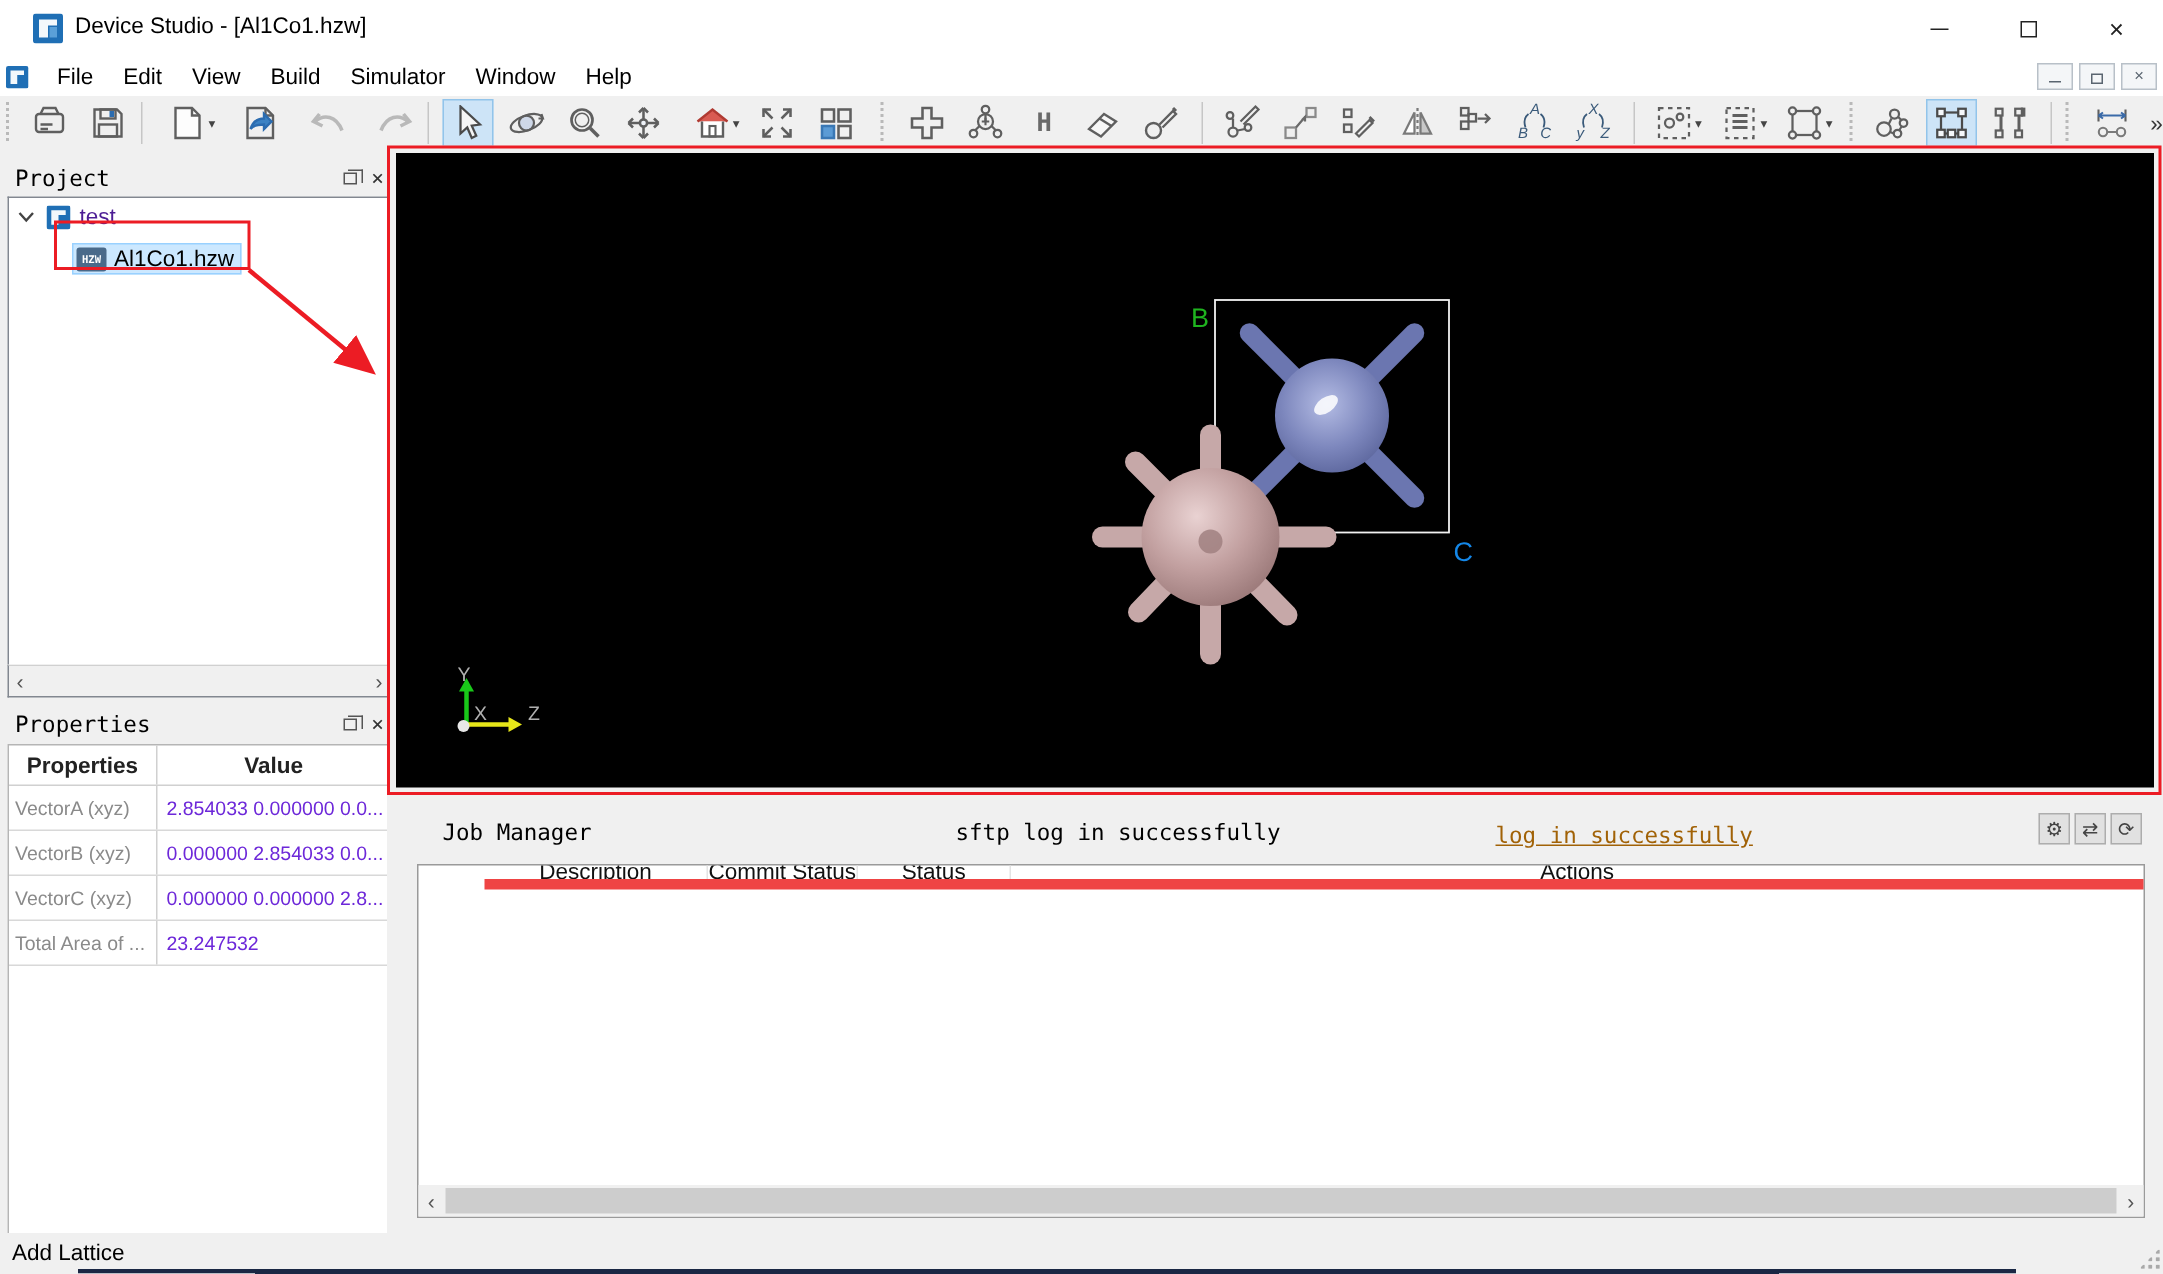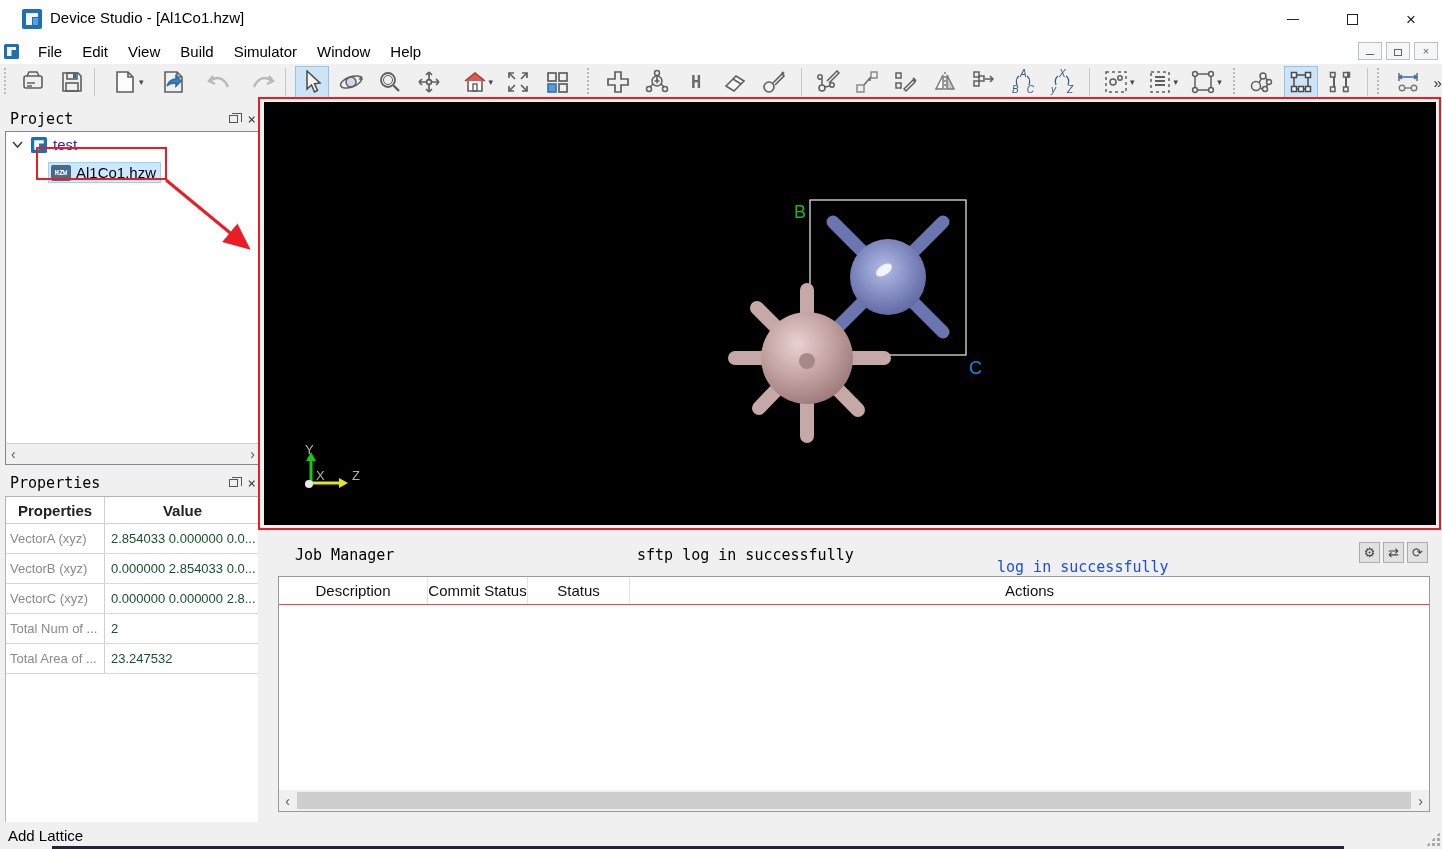--- a/index.html
+++ b/index.html
@@ -59,36 +59,36 @@
   .hscroll { margin:0 1px; height:22px; background:#f0f0f0; border:1px solid #828790; border-top:1px solid #d0d0d0; display:flex; align-items:center; justify-content:space-between; padding:0 5px; color:#555; font-size:14px; }
   .props-combo { margin:2px 1px 0 1px; height:23px; background:#cccccc; border:1px solid #b0b0b0; display:flex; align-items:center; padding:0 6px; font-family:"DejaVu Sans Mono", monospace; font-size:14px; color:#7d7d7d; position:relative; }
   .props-combo .combo-caret { position:absolute; right:6px; top:9px; width:0; height:0; border-left:5px solid transparent; border-right:5px solid transparent; border-top:6px solid #9a9a9a; }
   .props-table { margin:1px 1px 0 1px; background:#fff; border:1px solid #b5b5b5; height:340px; }
   .pt-header { display:flex; height:27px; border-bottom:1px solid #d0d0d0; }
   .pt-header .c1, .pt-header .c2 { display:flex; align-items:center; justify-content:center; font-size:15px; font-weight:bold; color:#222; }
   .c1 { width:99px; border-right:1px solid #d0d0d0; }
   .c2 { flex:1; }
   .pt-row { display:flex; height:30px; border-bottom:1px solid #d8d8d8; }
   .pt-row .c1 { display:flex; align-items:center; padding:0 4px; font-size:13px; color:#8a8a8a; white-space:nowrap; overflow:hidden; }
-  .pt-row .c2 { display:flex; align-items:center; padding:0 6px; font-size:13px; color:#14532d; white-space:nowrap; overflow:hidden; }
+  .pt-row .c2 { display:flex; align-items:center; padding:0 6px; font-size:13px; color:#6d28d9; white-space:nowrap; overflow:hidden; }
 
   
   .viewport-frame { position:absolute; left:258px; top:97px; width:1183px; height:433px; border:2px solid #ec1c24; background:#f0f0f0; }
   .viewport { position:absolute; left:264px; top:102px; width:1172px; height:423px; background:#000; }
 
   
   .jobmanager { position:absolute; left:258px; top:530px; width:1184px; height:292px; background:#f0f0f0; }
   .jm-head { position:absolute; left:0; top:14px; width:100%; height:24px; }
   .jm-title { position:absolute; left:37px; top:2px; font-family:"DejaVu Sans Mono", monospace; font-size:15px; color:#000; }
   .jm-msg1 { position:absolute; left:379px; top:2px; font-family:"DejaVu Sans Mono", monospace; font-size:15px; color:#000; }
-  .jm-msg2 { position:absolute; left:739px; top:14px; font-family:"DejaVu Sans Mono", monospace; font-size:15px; color:#1d4ed8; }
+  .jm-msg2 { position:absolute; left:739px; top:4px; font-family:"DejaVu Sans Mono", monospace; font-size:15px; color:#a16207;text-decoration:underline; }
   .jm-btns { position:absolute; right:14px; top:-2px; display:flex; gap:3px; }
   .jm-btn { width:21px; height:21px; background:#e1e1e1; border:1px solid #adadad; display:flex; align-items:center; justify-content:center; font-size:13px; color:#444; }
   .jm-table { position:absolute; left:20px; top:46px; width:1152px; height:236px; background:#fff; border:1px solid #9a9a9a; }
-  .jm-thead { display:flex; height:28px; border-bottom:1px solid #ef4444; }
+  .jm-thead { display:flex; height:16px; border-bottom:7px solid #ef4444;margin-left:44px; }
   .jm-th { display:flex; align-items:center; justify-content:center; font-size:15px; color:#111; border-right:1px solid #e4e4e4; overflow:hidden; white-space:nowrap; }
   .jm-th:last-child { border-right:none; }
   .jm-hscroll { position:absolute; left:0; bottom:0; width:100%; height:21px; background:#f0f0f0; display:flex; align-items:center; }
   .jm-hscroll .arr { width:17px; text-align:center; color:#555; font-size:14px; flex:none; }
   .jm-thumb { flex:1; height:17px; background:#cdcdcd; margin:0 1px; }
 
   
   .statusbar { position:absolute; left:0; top:822px; width:1442px; height:27px; background:#f0f0f0; display:flex; align-items:center; }
   .statusbar .txt { font-size:15px; color:#000; margin-left:8px; }
   .grip { position:absolute; right:2px; bottom:3px; width:14px; height:14px;
@@ -483,24 +483,20 @@
     </div>
     <div class="pt-row">
       <div class="c1">VectorB (xyz)</div>
       <div class="c2">0.000000 2.854033 0.0...</div>
     </div>
     <div class="pt-row">
       <div class="c1">VectorC (xyz)</div>
       <div class="c2">0.000000 0.000000 2.8...</div>
     </div>
     <div class="pt-row">
-      <div class="c1">Total Num of ...</div>
-      <div class="c2">2</div>
-    </div>
-    <div class="pt-row">
       <div class="c1">Total Area of ...</div>
       <div class="c2">23.247532</div>
     </div>
   </div>
 </div>
 
 <div class="viewport-frame"></div>
 <div class="viewport">
   <svg width="1172" height="423" viewBox="0 0 1172 423">
     <defs>

